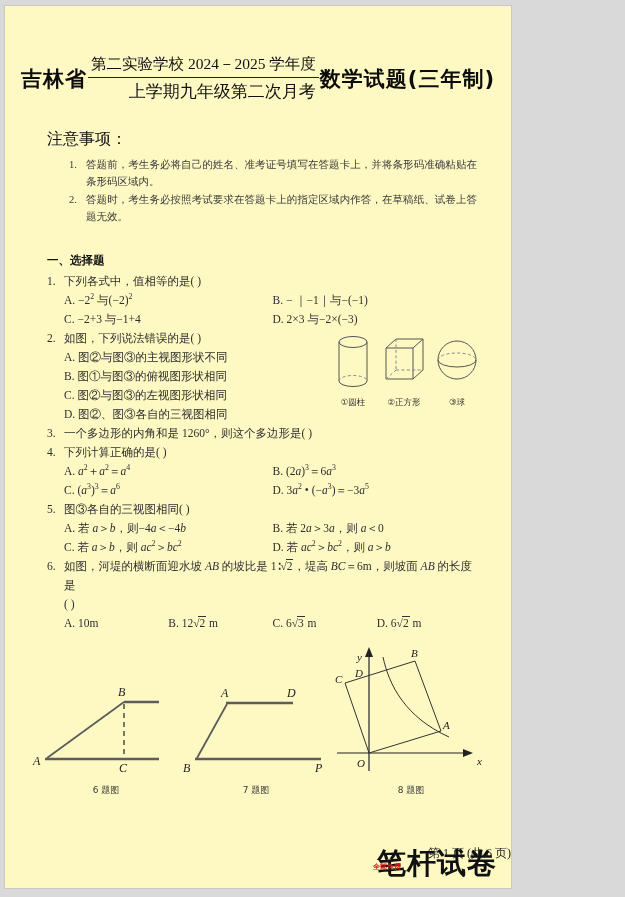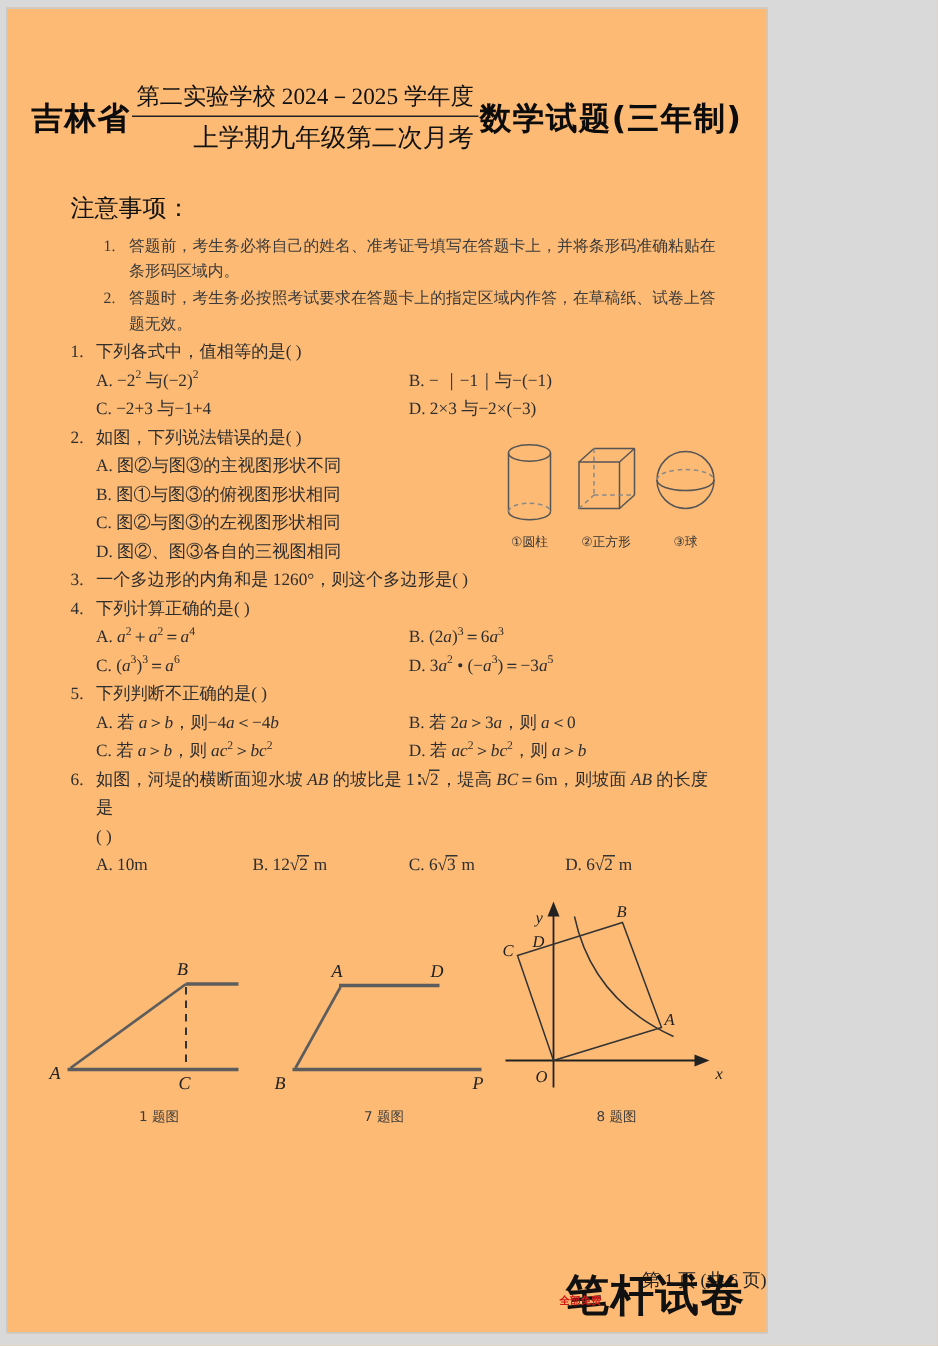--- a/index.html
+++ b/index.html
@@ -12,21 +12,21 @@
     height: 897px;
     overflow: hidden;
     font-family: "Liberation Serif", "DejaVu Serif", serif;
   }
   .page {
     position: absolute;
     left: 4px;
     top: 5px;
     width: 508px;
     height: 884px;
-    background: #fdba74;
+    background: #fef9c3;
     border: 1px solid #c9c9c9;
     box-sizing: border-box;
     overflow: hidden;
   }
 
   
   .title-block {
     display: flex;
     align-items: center;
     justify-content: center;
@@ -146,21 +146,21 @@
     box-sizing: border-box;
   }
   .opts-stack { padding-left: 17px; }
   .opts-stack .opt { line-height: 19px; }
 
   .q2-wrap { display: flex; }
   .q2-left { flex: 1 1 auto; }
   .q2-right {
     flex: 0 0 148px;
     display: flex;
-    align-items: center;
+    align-items: flex-start;
     justify-content: flex-start;
     padding-top: 4px;
   }
 
   .solids {
     display: flex;
     align-items: flex-end;
     gap: 8px;
   }
   .solid-item {
@@ -272,20 +272,21 @@
         <span class="notice-num">1.</span>
         <span class="notice-text">答题前，考生务必将自己的姓名、准考证号填写在答题卡上，并将条形码准确粘贴在条形码区域内。</span>
       </li>
       <li>
         <span class="notice-num">2.</span>
         <span class="notice-text">答题时，考生务必按照考试要求在答题卡上的指定区域内作答，在草稿纸、试卷上答题无效。</span>
       </li>
     </ul>
   </div>
 
+  <div class="section-head">一、选择题</div>
 
   <div class="qlist">
 
     <div class="q">
       <div class="q-stem">
         <span class="q-no">1.</span>
         <span class="q-body">下列各式中，值相等的是(         )</span>
       </div>
       <div class="opts-2col">
         <div class="opt"><span>A.</span> <span>−2<sup>2</sup> 与(−2)<sup>2</sup></span></div>
@@ -368,21 +369,21 @@
         <div class="opt"><span>A.</span> <span><i>a</i><sup>2</sup>＋<i>a</i><sup>2</sup>＝<i>a</i><sup>4</sup></span></div>
         <div class="opt"><span>B.</span> <span>(2<i>a</i>)<sup>3</sup>＝6<i>a</i><sup>3</sup></span></div>
         <div class="opt"><span>C.</span> <span>(<i>a</i><sup>3</sup>)<sup>3</sup>＝<i>a</i><sup>6</sup></span></div>
         <div class="opt"><span>D.</span> <span>3<i>a</i><sup>2</sup> • (−<i>a</i><sup>3</sup>)＝−3<i>a</i><sup>5</sup></span></div>
       </div>
     </div>
 
     <div class="q">
       <div class="q-stem">
         <span class="q-no">5.</span>
-        <span class="q-body">下列判断不正确的是(         )</span>
+        <span class="q-body">图③各自的三视图相同(         )</span>
       </div>
       <div class="opts-2col">
         <div class="opt"><span>A.</span> <span>若 <i>a</i>＞<i>b</i>，则−4<i>a</i>＜−4<i>b</i></span></div>
         <div class="opt"><span>B.</span> <span>若 2<i>a</i>＞3<i>a</i>，则 <i>a</i>＜0</span></div>
         <div class="opt"><span>C.</span> <span>若 <i>a</i>＞<i>b</i>，则 <i>ac</i><sup>2</sup>＞<i>bc</i><sup>2</sup></span></div>
         <div class="opt"><span>D.</span> <span>若 <i>ac</i><sup>2</sup>＞<i>bc</i><sup>2</sup>，则 <i>a</i>＞<i>b</i></span></div>
       </div>
     </div>
 
     <div class="q">
@@ -406,21 +407,21 @@
     <div class="figbox">
       <svg width="150" height="110" viewBox="0 0 150 110">
         <line x1="14" y1="88" x2="128" y2="88" stroke="#5d5d5d" stroke-width="2.4"></line>
         <line x1="93" y1="31" x2="128" y2="31" stroke="#5d5d5d" stroke-width="2.4"></line>
         <line x1="16" y1="87" x2="93" y2="31" stroke="#5d5d5d" stroke-width="1.8"></line>
         <line x1="93" y1="33" x2="93" y2="86" stroke="#333" stroke-width="1.3" stroke-dasharray="5,4"></line>
         <text x="2" y="94" font-family="Liberation Serif, serif" font-style="italic" font-size="12" fill="#222">A</text>
         <text x="87" y="25" font-family="Liberation Serif, serif" font-style="italic" font-size="12" fill="#222">B</text>
         <text x="88" y="101" font-family="Liberation Serif, serif" font-style="italic" font-size="12" fill="#222">C</text>
       </svg>
-      <span class="figcap">1 题图</span>
+      <span class="figcap">6 题图</span>
     </div>
 
     <div class="figbox">
       <svg width="150" height="110" viewBox="0 0 150 110">
         <line x1="45" y1="32" x2="112" y2="32" stroke="#5d5d5d" stroke-width="2.4"></line>
         <line x1="14" y1="88" x2="140" y2="88" stroke="#5d5d5d" stroke-width="2.4"></line>
         <line x1="16" y1="87" x2="46" y2="33" stroke="#5d5d5d" stroke-width="1.8"></line>
         <text x="40" y="26" font-family="Liberation Serif, serif" font-style="italic" font-size="12" fill="#222">A</text>
         <text x="106" y="26" font-family="Liberation Serif, serif" font-style="italic" font-size="12" fill="#222">D</text>
         <text x="2" y="101" font-family="Liberation Serif, serif" font-style="italic" font-size="12" fill="#222">B</text>

